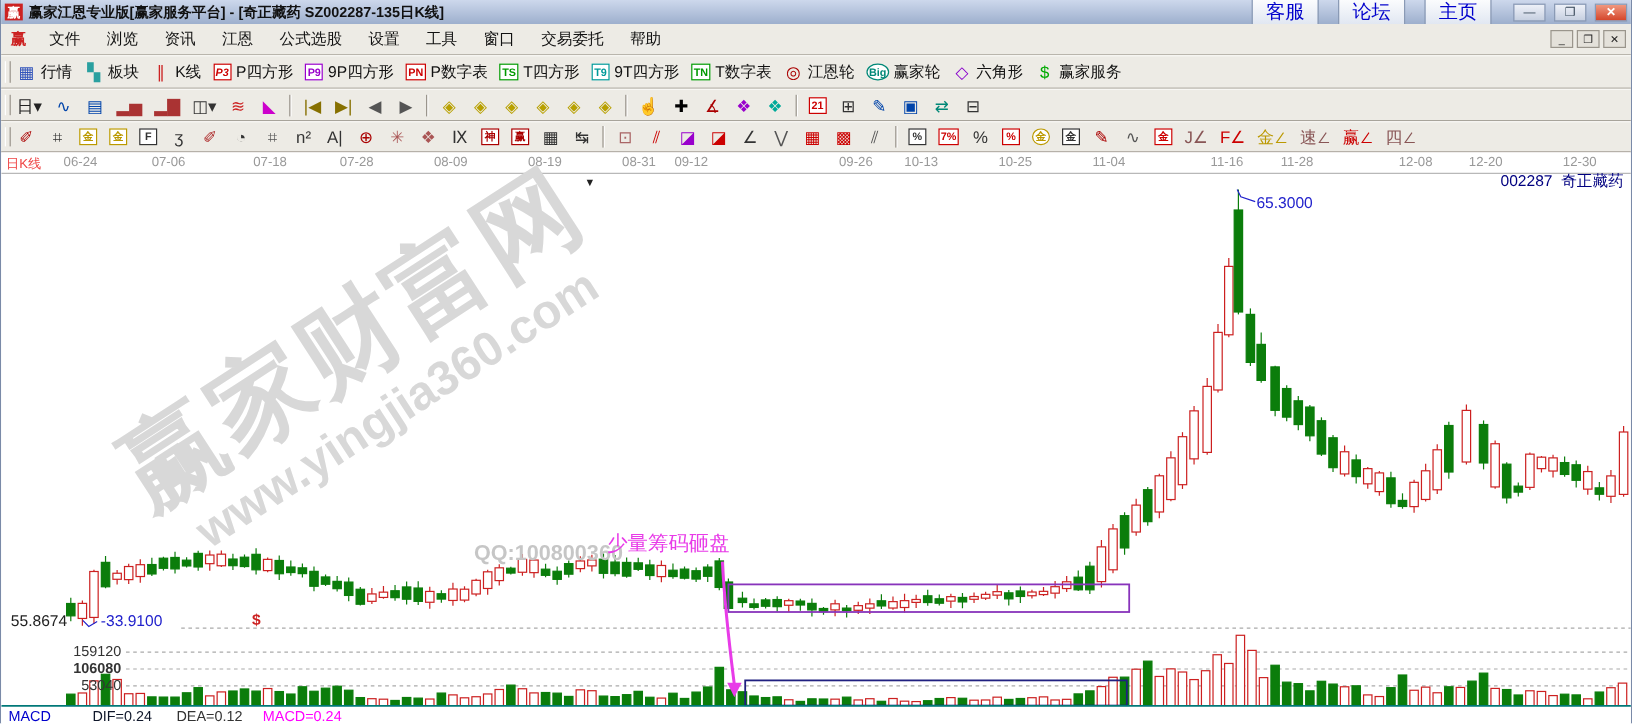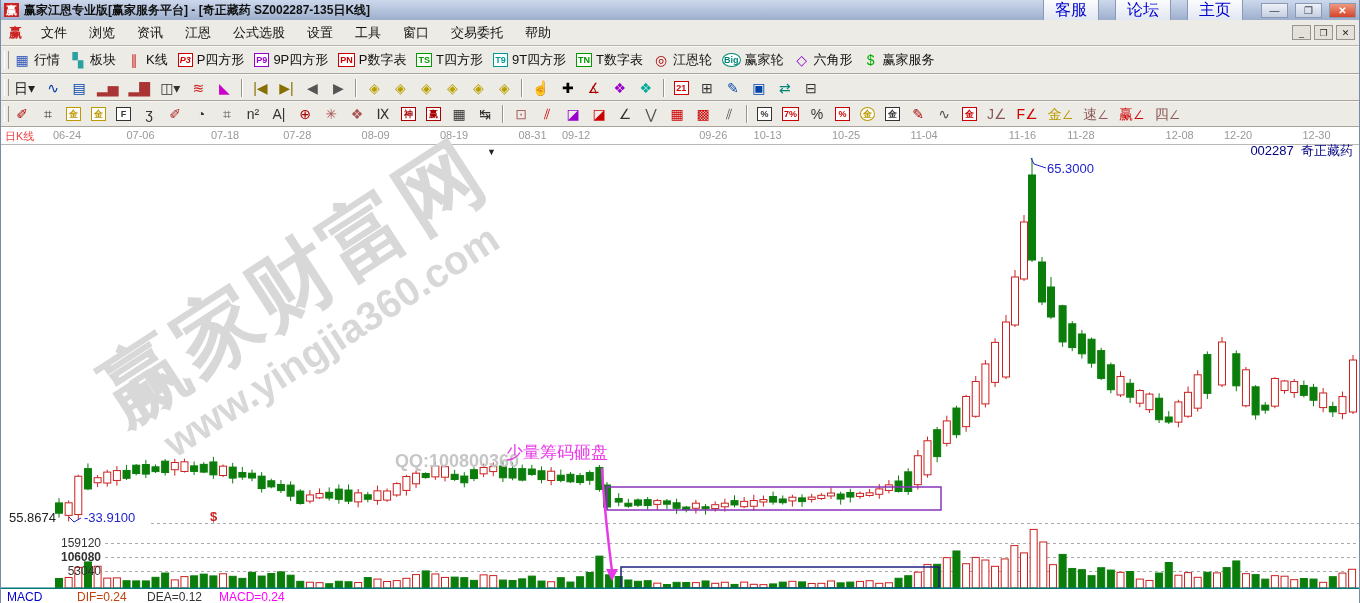--- a/index.html
+++ b/index.html
@@ -51,21 +51,21 @@
   .ann1{left:505px;top:314px;color:#e83be8;font-size:17px;}
   .ann2{left:653px;top:403px;color:#e83be8;font-size:17px;}
   .vs{position:absolute;width:95px;text-align:right;color:#333;font-size:12px;}
   .qq{left:394px;top:324px;color:#c6c6c6;font-size:18px;font-weight:bold;}
   .watermark{position:absolute;left:25px;top:105px;width:560px;text-align:center;transform:rotate(-33deg);color:#d8d8d8;pointer-events:none;}
   .wm1{font-size:84px;font-weight:bold;letter-spacing:4px;line-height:92px;}
   .wm2{font-size:40px;font-weight:bold;line-height:48px;}
   .macdrow{position:absolute;left:0;top:462px;width:100%;height:14px;background:#fff;font-size:12px;}
   .macdrow span{position:absolute;top:1px;}
   .m1{left:6px;color:#0000cc;}
-  .m2{left:76px;color:#c2410c;}
+  .m2{left:76px;color:#0f172a;}
   .m3{left:146px;color:#333;}
   .m4{left:218px;color:#ff00ff;}
 </style>
 </head>
 <body>
 
 <div class="app">
 
   <div class="titlebar">
     <span class="tlogo">赢</span>

